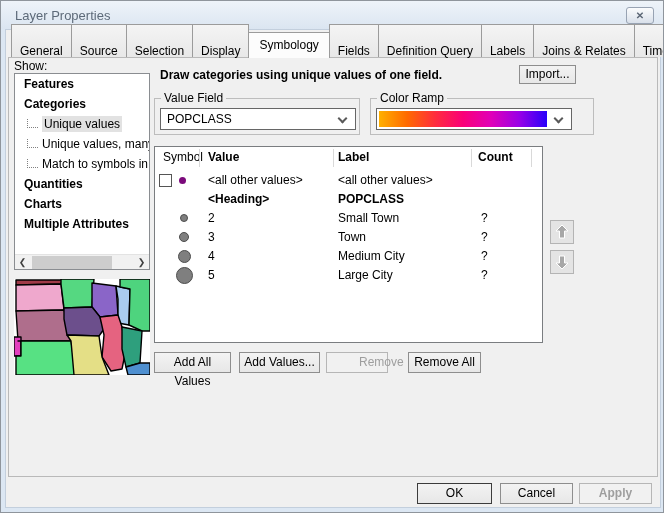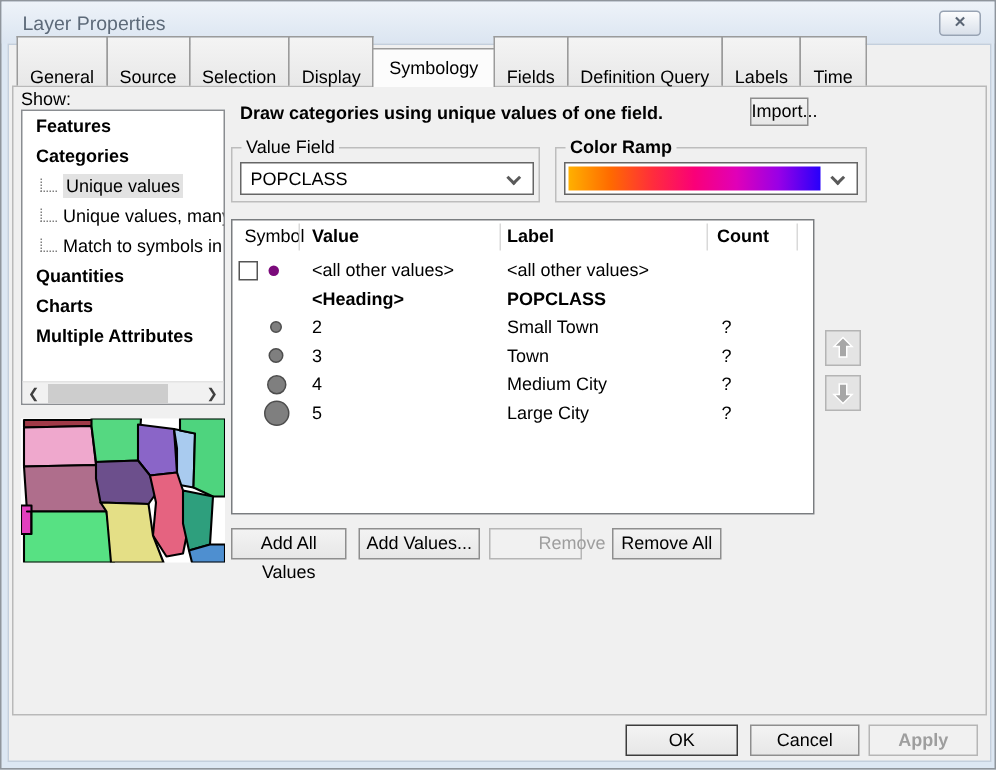--- a/index.html
+++ b/index.html
@@ -50,25 +50,25 @@
   .hs-thumb { position:absolute; left:17px; top:1px; width:80px; height:13px; background:#cdcdcd; }
 
   .map-preview { position:absolute; left:8px; top:249px; width:136px; height:96px; background:#fff; }
 
   
   .heading { position:absolute; left:154px; top:38px; font-weight:bold; }
   .btn { background:linear-gradient(#f3f3f3,#e7e7e7); border:1px solid #8e8e8e;
          font-size:12px; text-align:center; line-height:19px; height:21px; position:absolute;
          font-family:"Liberation Sans", sans-serif; }
   .btn.disabled { color:#9e9e9e; border-color:#b6b6b6; background:#f1f1f1; }
-  .import-btn { left:494px; top:35px; width:39px; height:19px; line-height:17px; }
+  .import-btn { left:513px; top:35px; width:57px; height:19px; line-height:17px; }
 
   .groupbox { position:absolute; border:1px solid #bdbdbd; }
   .gb-value { left:148px; top:68px; width:206px; height:37px; }
-  .gb-ramp  { left:364px; top:68px; width:208px; height:37px;font-weight:bold; }
+  .gb-ramp  { left:364px; top:68px; width:224px; height:37px; }
   .gb-label { position:absolute; top:-8px; left:6px; background:#f0f0f0; padding:0 3px; }
 
   .combo { position:absolute; left:5px; top:9px; width:196px; height:22px; background:#fff;
            border:1px solid #666; }
   .combo-text { position:absolute; left:6px; top:3px; }
   .chevron { position:absolute; right:9px; top:6px; width:7px; height:7px;
              border-left:2px solid #5a5a5a; border-bottom:2px solid #5a5a5a;
              transform:rotate(-45deg); }
   .ramp-swatch { position:absolute; left:2px; top:2px; width:168px; height:16px; }
 
@@ -120,20 +120,21 @@
 
     <div class="tabs">
       <span class="tab">General</span>
       <span class="tab">Source</span>
       <span class="tab">Selection</span>
       <span class="tab">Display</span>
       <span class="tab active">Symbology</span>
       <span class="tab">Fields</span>
       <span class="tab">Definition Query</span>
       <span class="tab">Labels</span>
+      <span class="tab">Joins &amp; Relates</span>
       <span class="tab">Time</span>
 
     </div>
     <div class="tabpage"></div>
 
     <div class="pane">
 
       <div class="show-label">Show:</div>
 
       <div class="tree">

